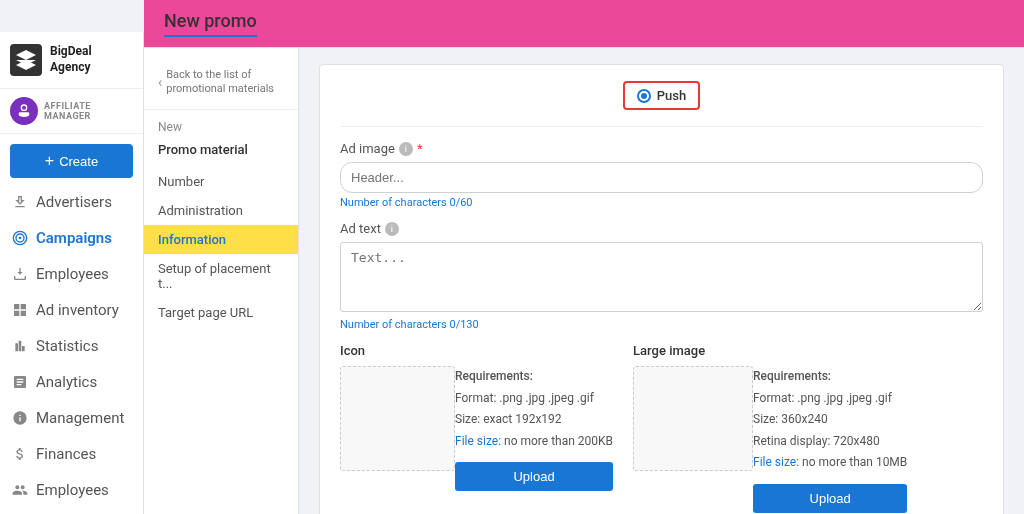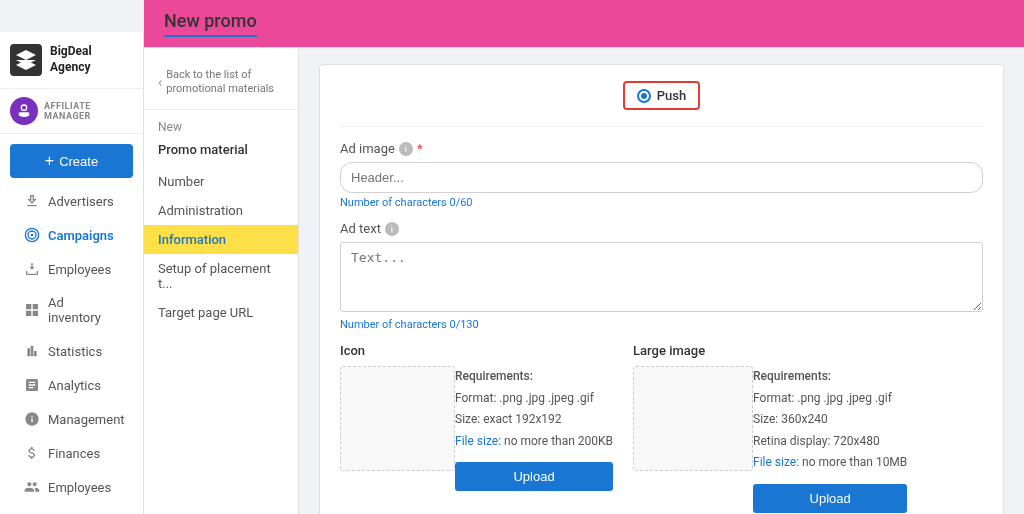--- a/index.html
+++ b/index.html
@@ -13,21 +13,21 @@
     .logo-text { font-size: 12px; font-weight: 700; line-height: 1.3; color: #222; }
 
     .affiliate-badge { display: flex; align-items: center; padding: 8px 10px; border-bottom: 1px solid #eee; }
     .affiliate-icon { width: 28px; height: 28px; background: #7b2fbe; border-radius: 50%; display: flex; align-items: center; justify-content: center; margin-right: 6px; flex-shrink: 0; }
     .affiliate-icon svg { width: 16px; height: 16px; fill: #fff; }
     .affiliate-label { font-size: 9px; font-weight: 700; color: #888; letter-spacing: 0.5px; text-transform: uppercase; }
 
     .create-btn { margin: 10px 10px 6px; background: #1976d2; color: #fff; border: none; border-radius: 4px; padding: 8px 0; font-size: 13px; font-weight: 500; cursor: pointer; display: flex; align-items: center; justify-content: center; gap: 5px; }
     .create-btn span.plus { font-size: 16px; font-weight: 300; }
 
-    .nav-item { display: flex; align-items: center; padding: 9px 24px; cursor: pointer; color: #555; font-size: 13px; gap: 8px; }
+    .nav-item { display: flex; align-items: center; padding: 9px 12px; cursor: pointer; color: #555; font-size: 15px; gap: 8px; }
     .nav-item.active { color: #1976d2; font-weight: 600; }
     .nav-item .nav-icon { width: 16px; height: 16px; flex-shrink: 0; }
     .logout-item { margin-top: auto; border-top: 1px solid #eee; }
 
     
     .main { flex: 1; display: flex; flex-direction: column; overflow: hidden; }
 
     
     .topbar { background: #ec4899; border-bottom: 1px solid #e0e0e0; padding: 0 20px; display: flex; align-items: center; height: 48px; }
     .page-title { font-size: 18px; font-weight: 500; color: #333; border-bottom: 2px solid #1976d2; padding-bottom: 4px; }

